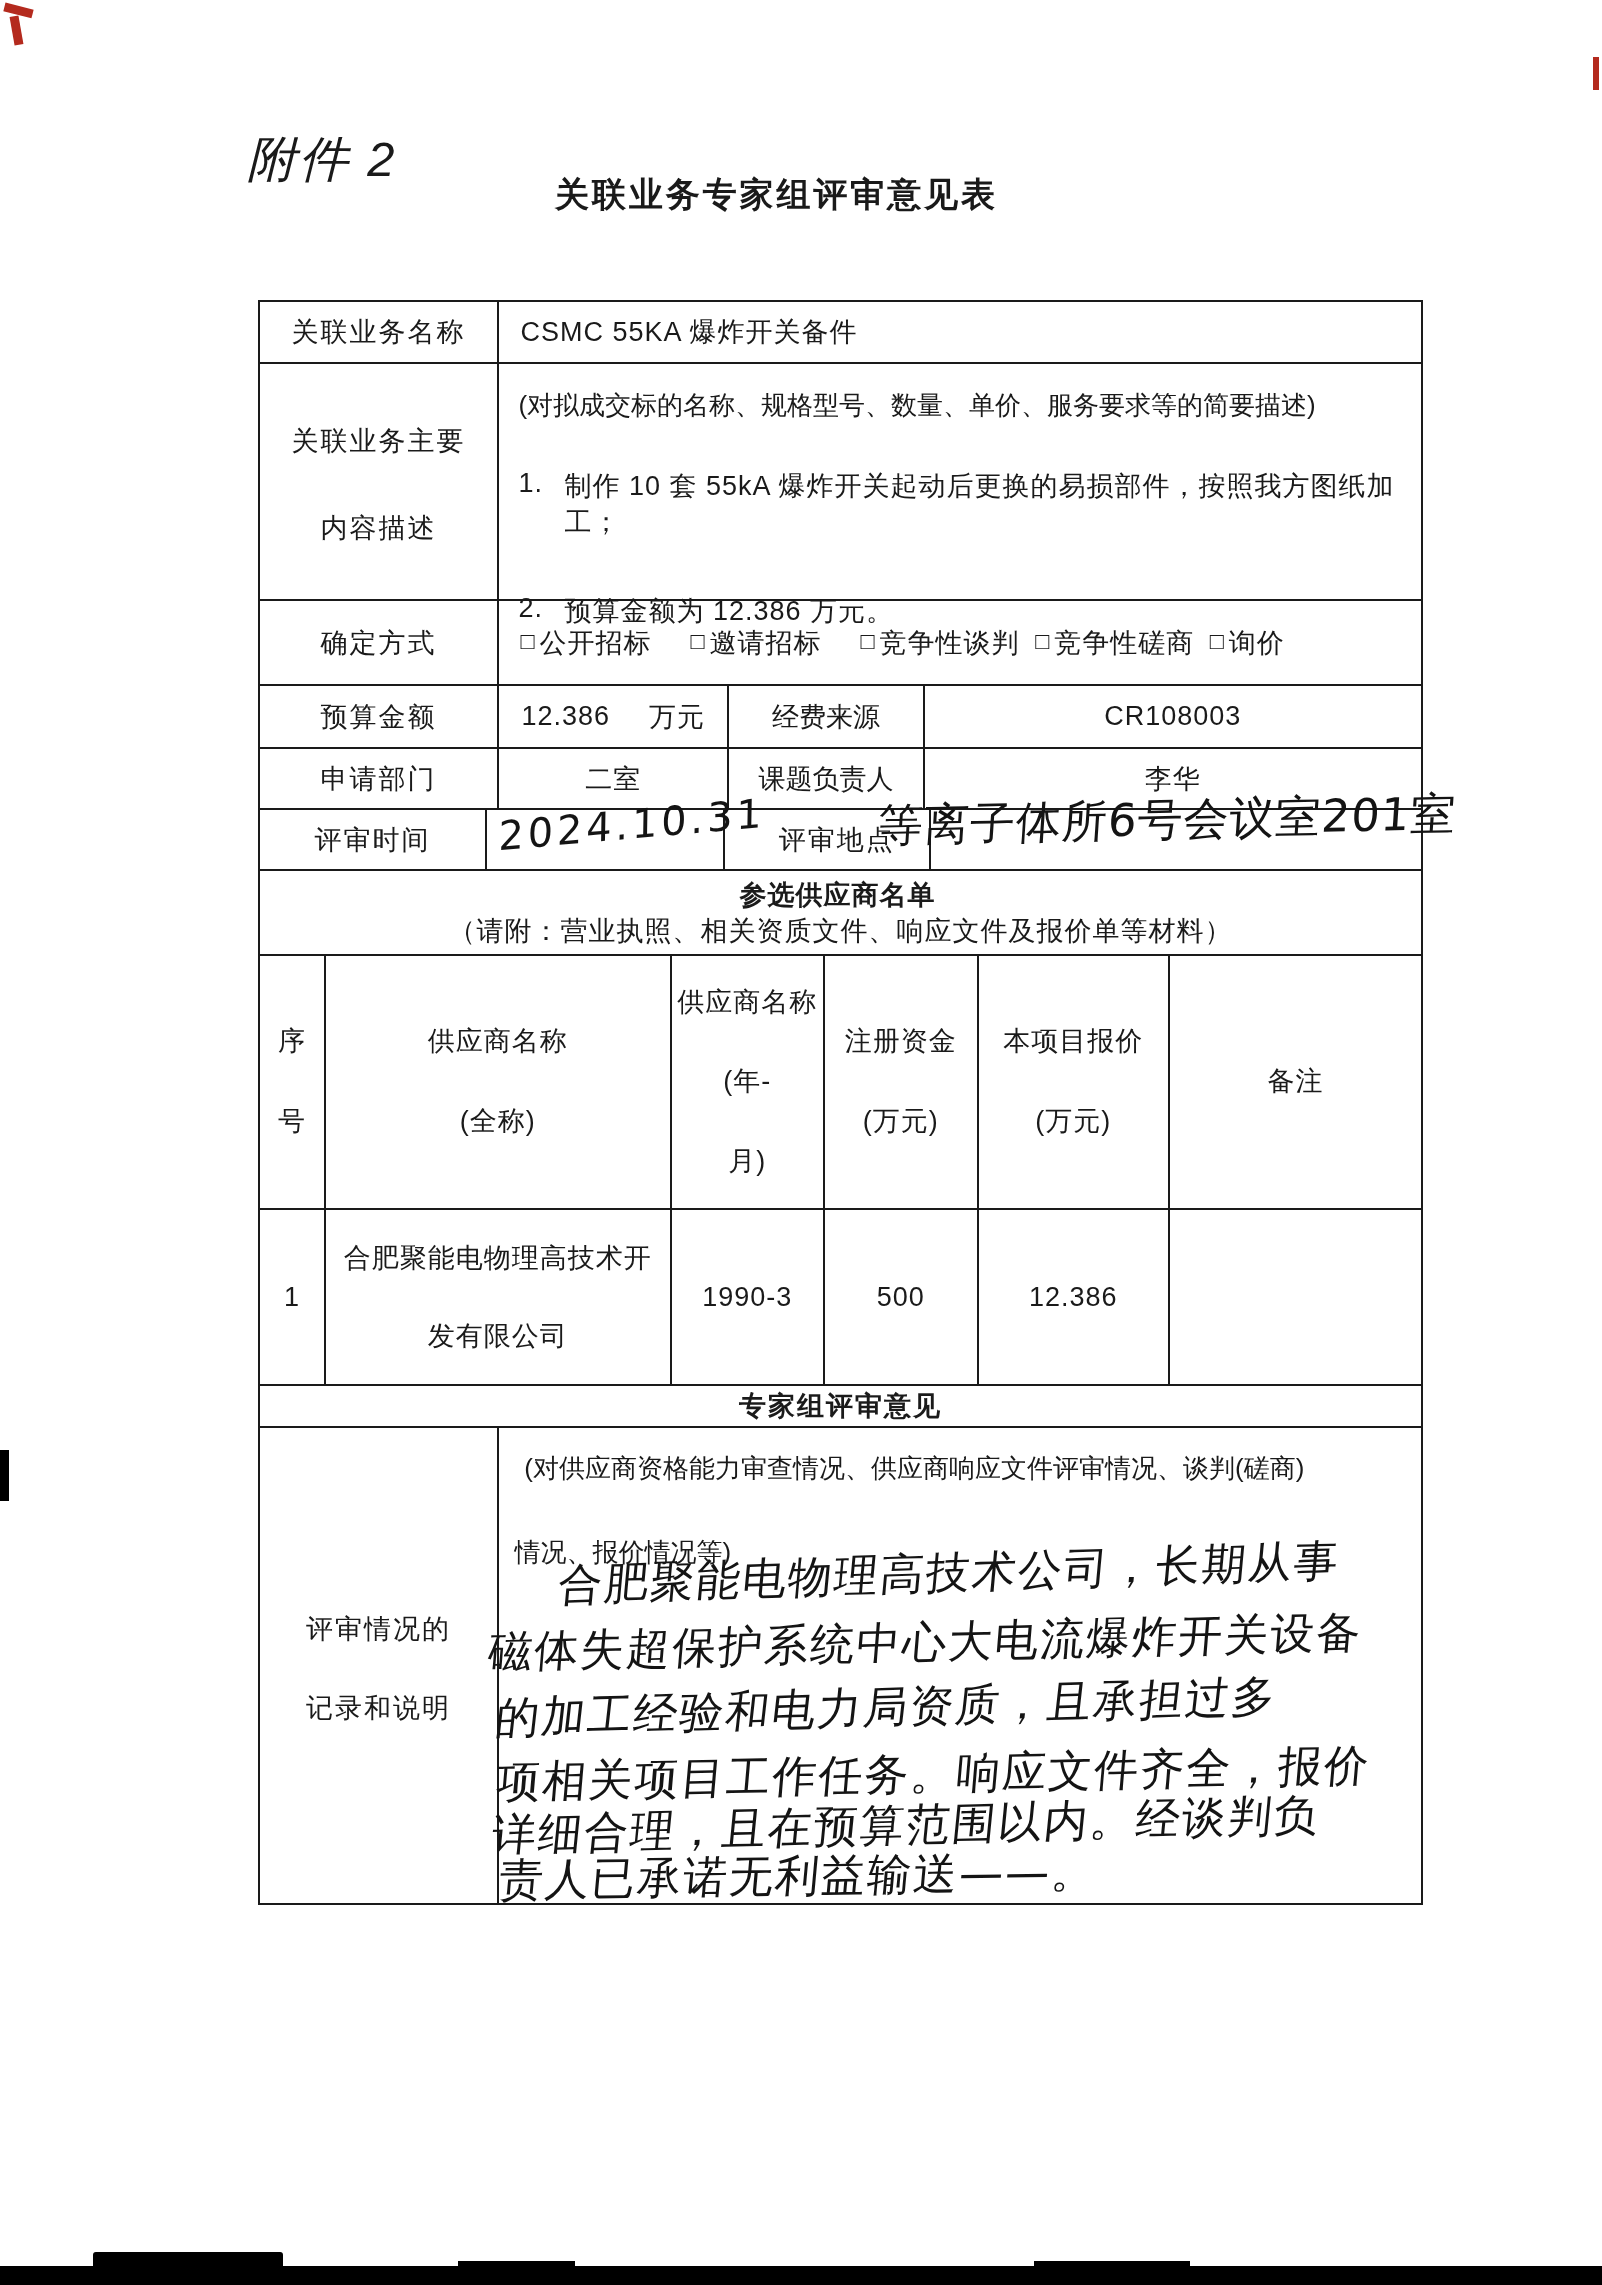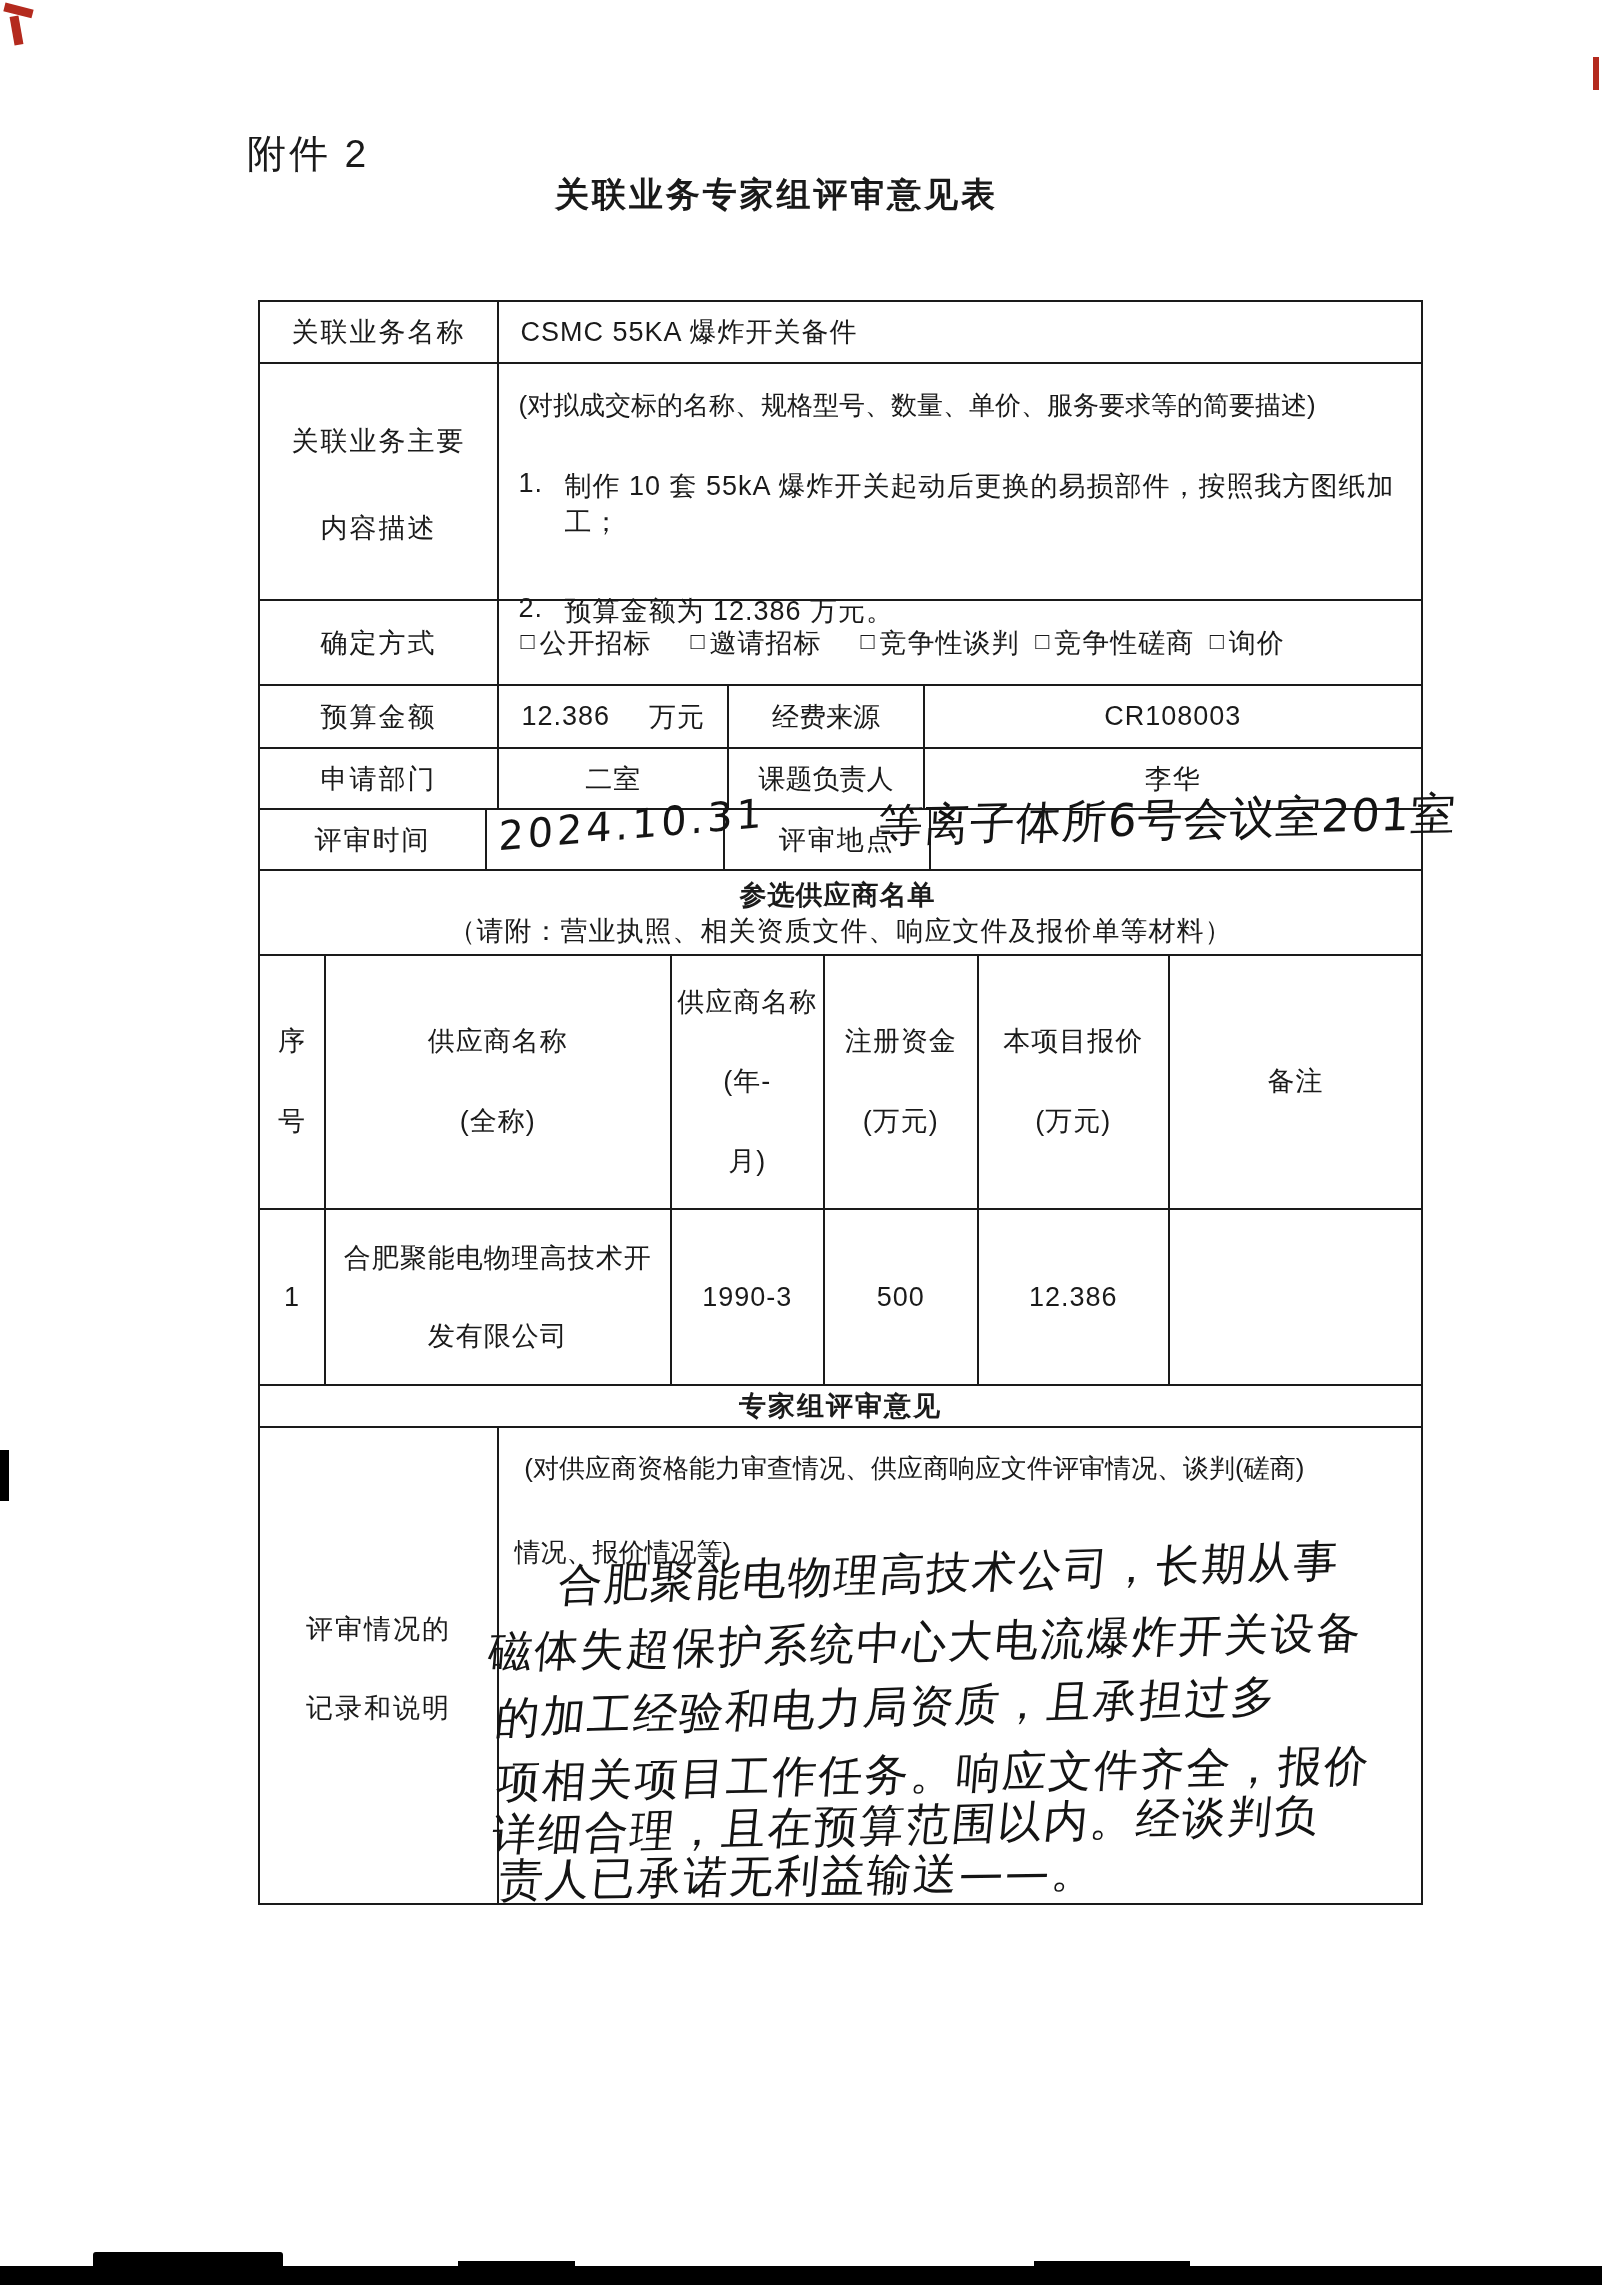--- a/index.html
+++ b/index.html
@@ -1,18 +1,18 @@
 <!DOCTYPE html>
 <html><head>
 <meta charset="utf-8">
 <style>
   html,body{margin:0;padding:0;background:#e8e8e8;}
   .page{position:relative;width:1602px;height:2285px;background:#ffffff;overflow:hidden;
         font-family:"Liberation Sans",sans-serif;color:#1a1a1a;}
-  .attachment{position:absolute;left:247px;top:127px;font-size:39px;font-weight:500;letter-spacing:2.9px;}
+  .attachment{position:absolute;left:247px;top:127px;font-size:49px;font-weight:500;letter-spacing:2.9px;font-style:italic;}
   .doc-title{position:absolute;left:241px;top:172px;width:1165px;text-align:center;
              font-size:34px;font-weight:700;letter-spacing:2.9px;transform:translateX(-47px);}
   .tbl{position:absolute;left:258px;top:300px;width:1165px;border:2.9px solid #1a1a1a;box-sizing:border-box;}
   .row{display:flex;border-bottom:2px solid #1a1a1a;box-sizing:border-box;}
   .row:last-child{border-bottom:none;}
   .cell{border-right:2px solid #1a1a1a;box-sizing:border-box;display:flex;flex-direction:column;
         align-items:center;justify-content:center;font-size:27px;font-weight:500;letter-spacing:1px;}
   .cell:last-child{border-right:none;}
   .cell.left{align-items:flex-start;}
   .lbl{font-size:27px;font-weight:500;letter-spacing:2px;}

